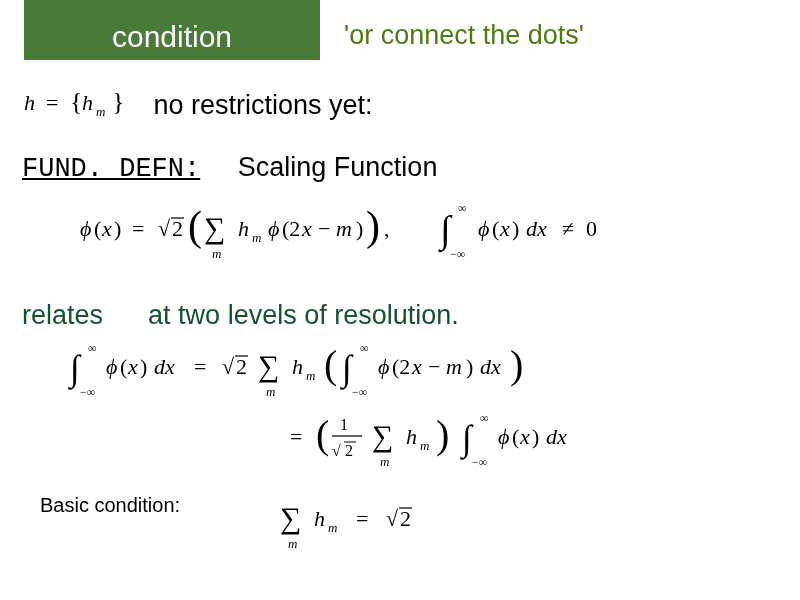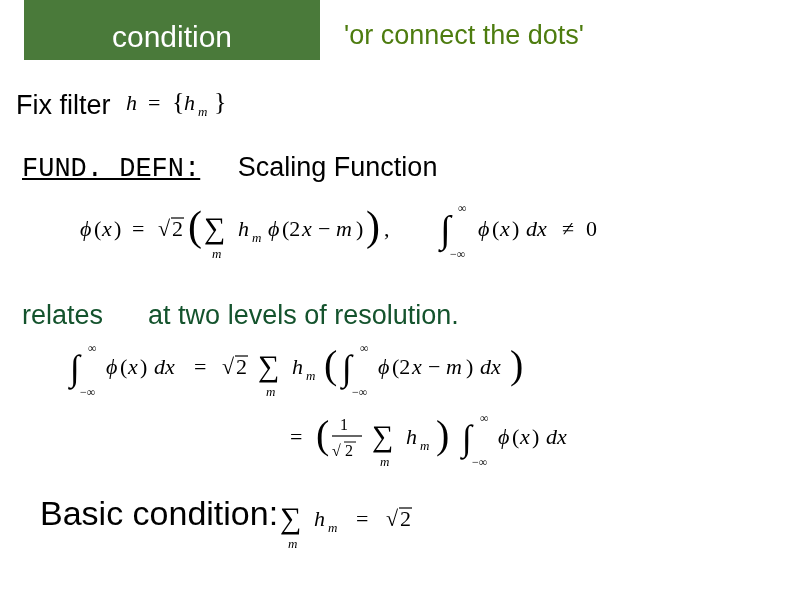--- a/index.html
+++ b/index.html
@@ -71,21 +71,21 @@
     position: absolute;
     left: 290px;
     top: 410px;
     width: 470px;
     height: 60px;
   }
   .line-basic {
     position: absolute;
     left: 40px;
     top: 494px;
-    font-size: 34px;
+    font-size: 20px;
     color: #000;
     text-align: right;
   }
   .eq4 {
     position: absolute;
     left: 270px;
     top: 492px;
     width: 300px;
     height: 60px;
   }
@@ -95,29 +95,29 @@
 </head>
 <body>
 
 <div class="title-box">
   <span>condition</span>
 </div>
 
 <div class="subtitle">'or connect the dots'</div>
 
 <div class="line-fix">
-  <span>Fix filter</span>
   <svg width="130" height="34" style="vertical-align:-8px">
     <text x="8" y="22" font-size="22" class="it">h</text>
     <text x="30" y="22" font-size="22">=</text>
     <text x="54" y="22" font-size="26">{</text>
     <text x="66" y="22" font-size="22" class="it">h</text>
     <text x="80" y="28" font-size="13" class="it">m</text>
     <text x="96" y="22" font-size="26">}</text>
   </svg>
+  <span>no restrictions yet:</span>
 </div>
 
 <div class="line-fund">
   <span style="text-decoration: underline; font-family: Liberation Mono, monospace;">FUND. DEFN:</span>
   <span>&nbsp;&nbsp;&nbsp;</span>
   <span>Scaling Function</span>
 </div>
 
 <svg class="eq1" viewBox="0 0 640 64">
   <text x="0" y="36" font-size="22" class="it">ϕ</text>

